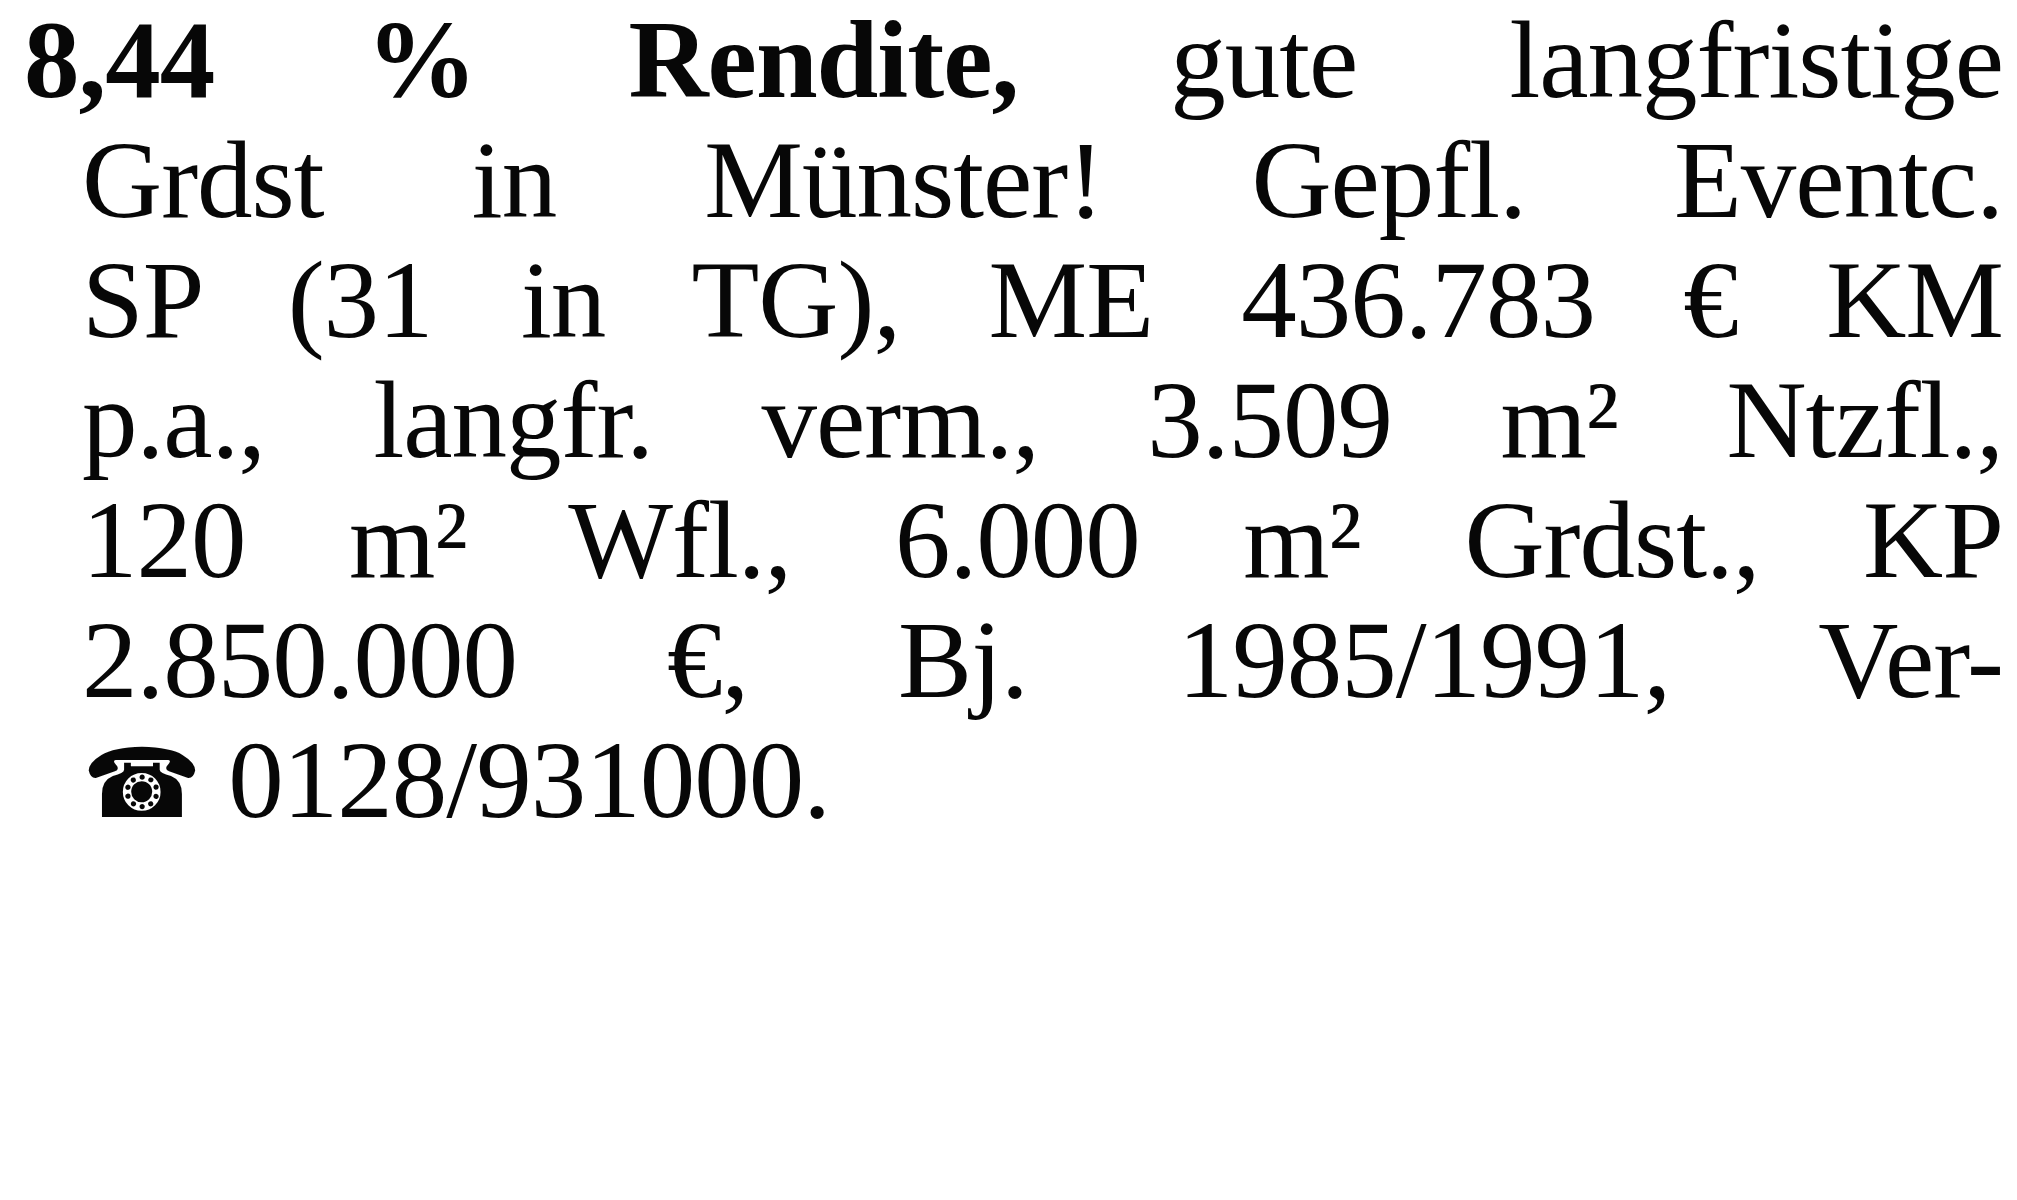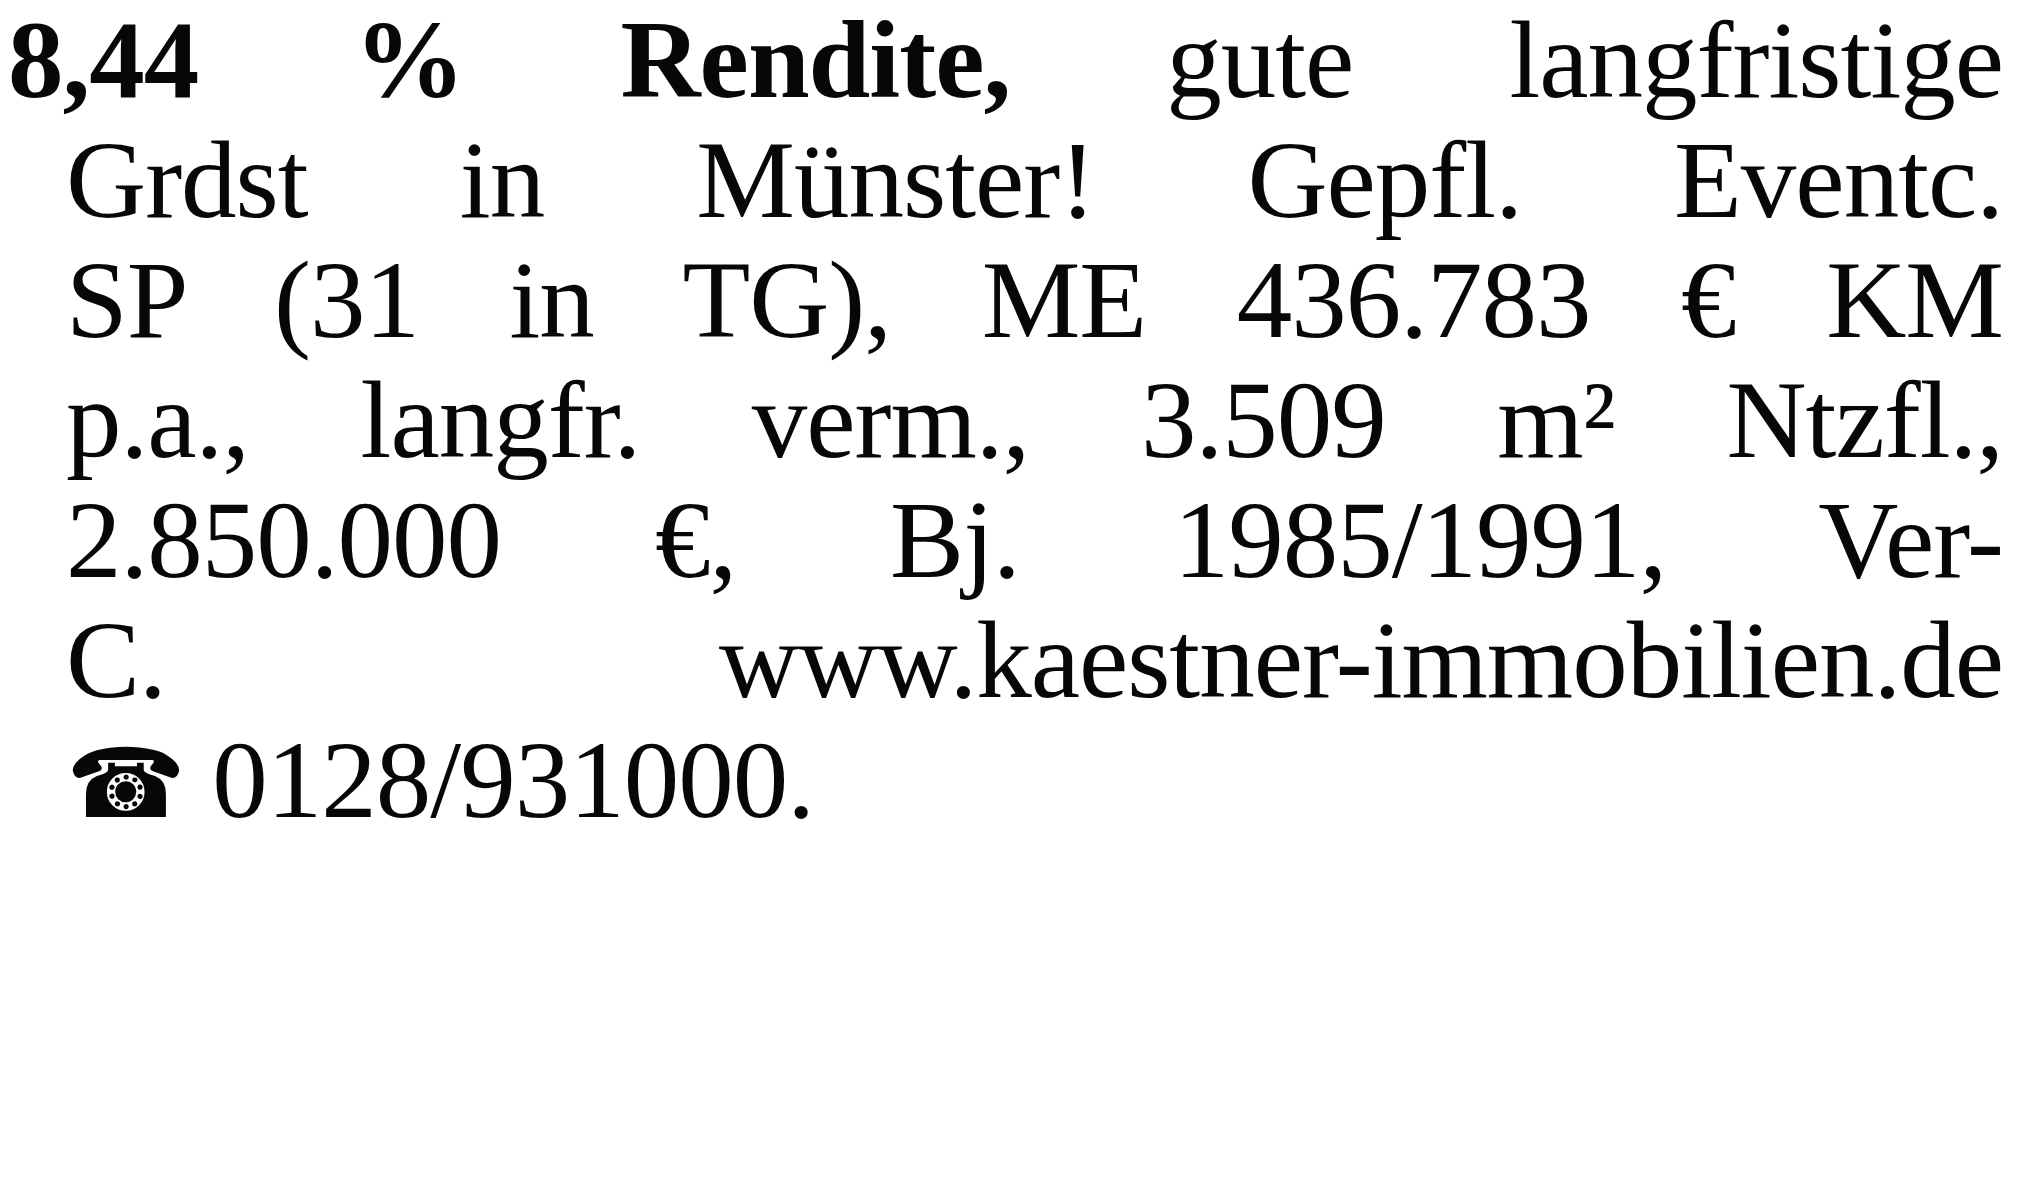--- a/index.html
+++ b/index.html
@@ -9,21 +9,21 @@
   }
   body {
     width: 2017px;
     height: 1200px;
     overflow: hidden;
   }
   .ad {
     box-sizing: border-box;
     width: 2017px;
     height: 1200px;
-    padding: 0 14px 0 8px;
+    padding: 0 14px 0 24px;
     font-family: "Liberation Serif", serif;
     font-size: 111px;
     line-height: 120px;
     color: #070707;
     letter-spacing: -1px;
   }
   .line {
     text-align: justify;
     text-align-last: justify;
     white-space: normal;
@@ -51,21 +51,21 @@
 
   <div class="line"><span class="b">8,44 % Rendite,</span> <span>gute langfristige</span></div>
 
   <div class="line indent">Grdst in Münster! Gepfl. Eventc.</div>
 
 
   <div class="line indent">SP (31 in TG), ME 436.783 € KM</div>
 
   <div class="line indent">p.a., langfr. verm., 3.509 m² Ntzfl.,</div>
 
+  <div class="line indent">120 m² Wfl., 6.000 m² Grdst., KP</div>
 
   <div class="line indent">2.850.000 €, Bj. 1985/1991, Ver-</div>
 
 
-  <div class="line indent"><span>C.</span> <span>www.kaestner-immobilien.de</span></div>
 
   <div class="line indent last"><span class="phone-glyph">☎</span> <span>0128/931000.</span></div>
 
 </div>
 
 </body></html>

